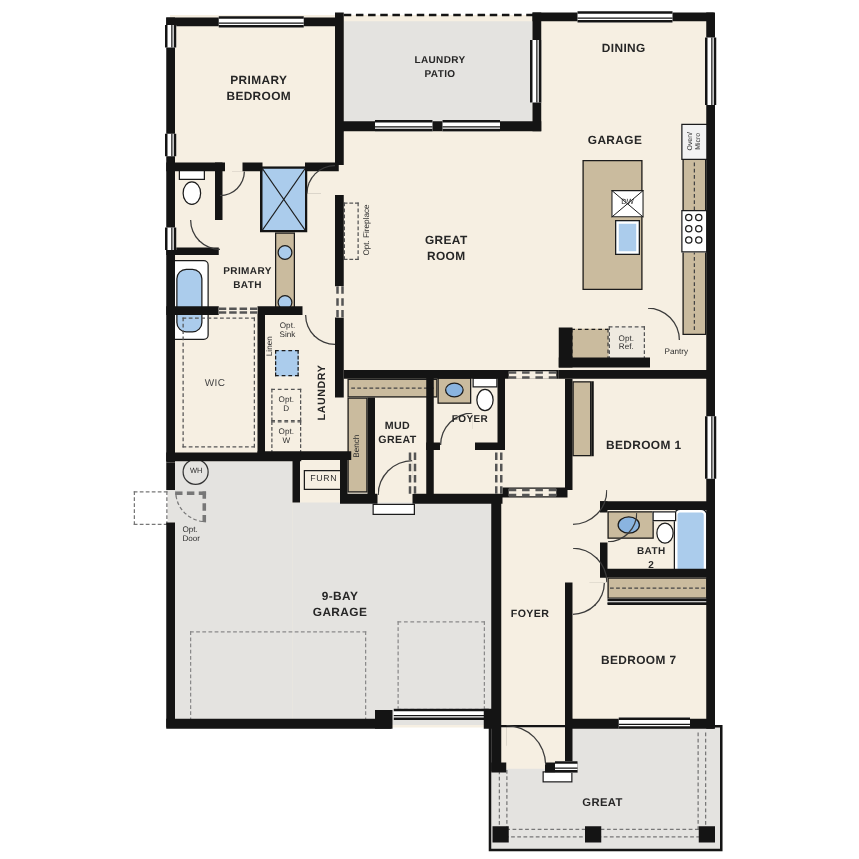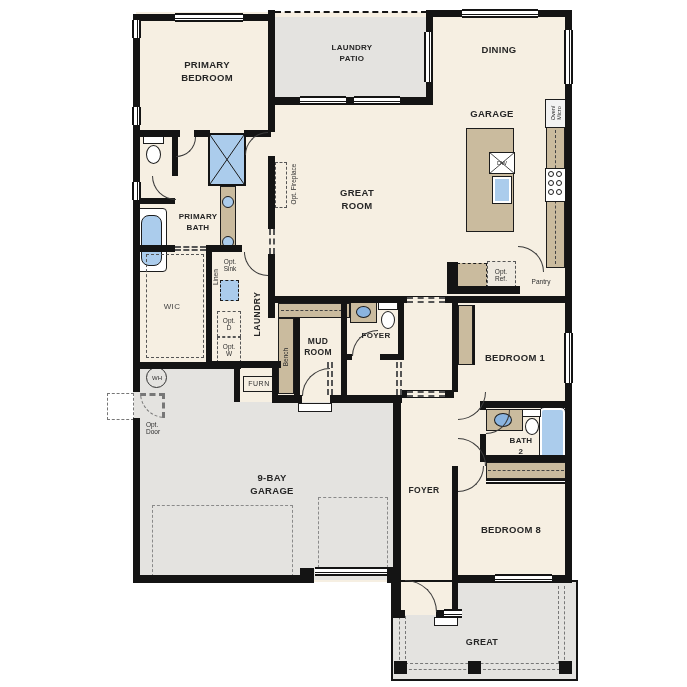--- a/index.html
+++ b/index.html
@@ -206,35 +206,35 @@
   <div class="arc tr" style="left:458px;top:438px;width:28px;height:28px"></div>
   <div class="arc br" style="left:486px;top:410px;width:24px;height:24px"></div>
   <div class="arc br" style="left:458px;top:466px;width:26px;height:26px"></div>
   <div class="arc tr" style="left:405px;top:580px;width:32px;height:32px"></div>
   <div class="arc bl" style="left:140px;top:393px;width:25px;height:25px;border-style:dashed;border-color:#777"></div>
 
   <div class="rl" style="left:207px;top:72px">PRIMARY
 BEDROOM</div>
   <div class="rl" style="left:352px;top:54px;font-size:8px">LAUNDRY
 PATIO</div>
-  <div class="rl" style="left:499px;top:50px">DINING</div>
+  <div class="rl" style="left:499px;top:40px">DINING</div>
   <div class="rl" style="left:492px;top:114px">GARAGE</div>
   <div class="rl" style="left:357px;top:200px">GREAT
 ROOM</div>
   <div class="rl" style="left:198px;top:223px;font-size:8px">PRIMARY
 BATH</div>
   <div class="rl" style="left:172px;top:307px;font-size:8px;font-weight:normal;color:#444">WIC</div>
   <div class="rotb" style="left:257px;top:314px">LAUNDRY</div>
   <div class="rl" style="left:318px;top:347px;font-size:8.5px">MUD
-ROOM</div>
+GREAT</div>
   <div class="rl" style="left:376px;top:336px;font-size:8px">FOYER</div>
   <div class="rl" style="left:515px;top:358px">BEDROOM 1</div>
   <div class="rl" style="left:521px;top:447px;font-size:8px">BATH
 2</div>
-  <div class="rl" style="left:511px;top:530px">BEDROOM 8</div>
+  <div class="rl" style="left:511px;top:530px">BEDROOM 7</div>
   <div class="rl" style="left:424px;top:491px;font-size:8.5px">FOYER</div>
   <div class="rl" style="left:272px;top:485px">9-BAY
 GARAGE</div>
   <div class="rl" style="left:482px;top:642px;font-size:9px">GREAT</div>
 
   <div class="sl rot" style="left:294px;top:184px;white-space:nowrap">Opt. Fireplace</div>
   <div class="sl rot" style="left:216px;top:277px;white-space:nowrap">Linen</div>
   <div class="sl" style="left:230px;top:265px">Opt.
 Sink</div>
   <div class="sl" style="left:229px;top:324px">Opt.

